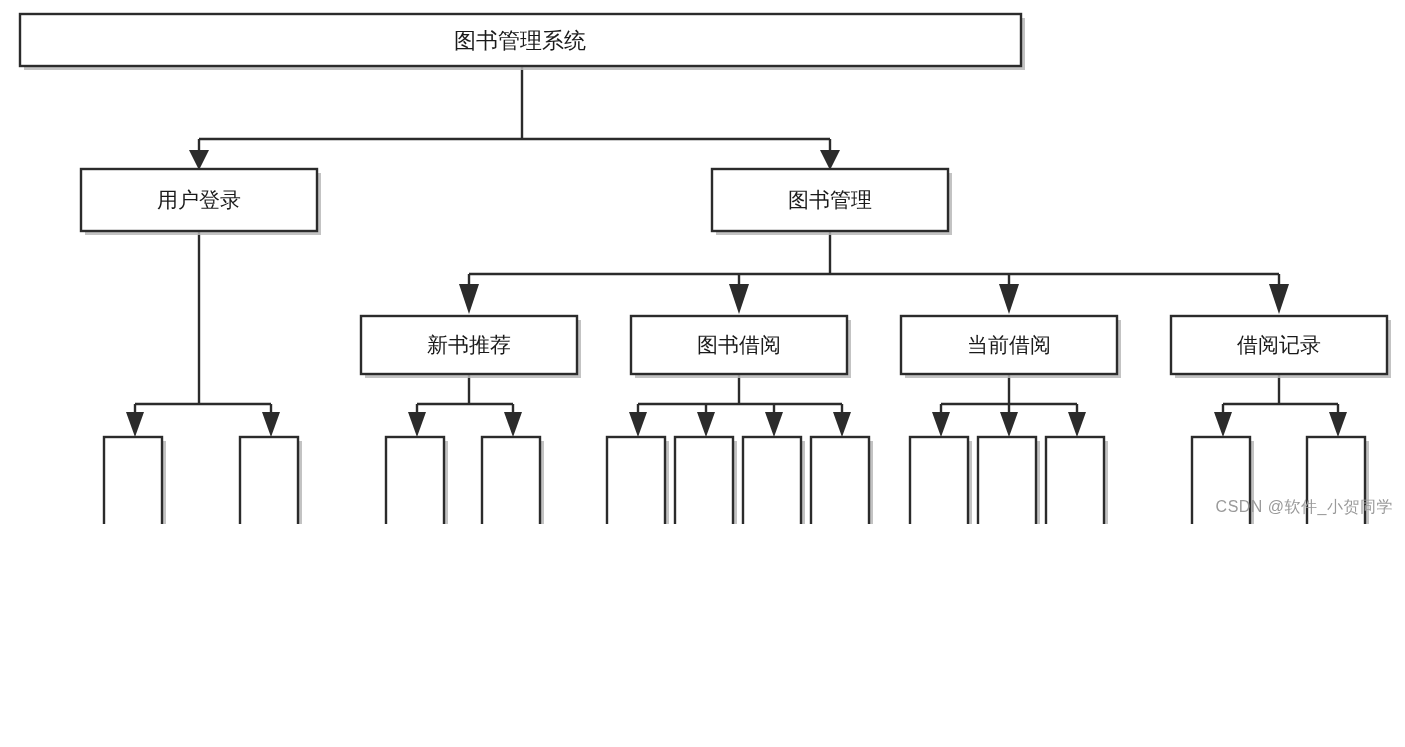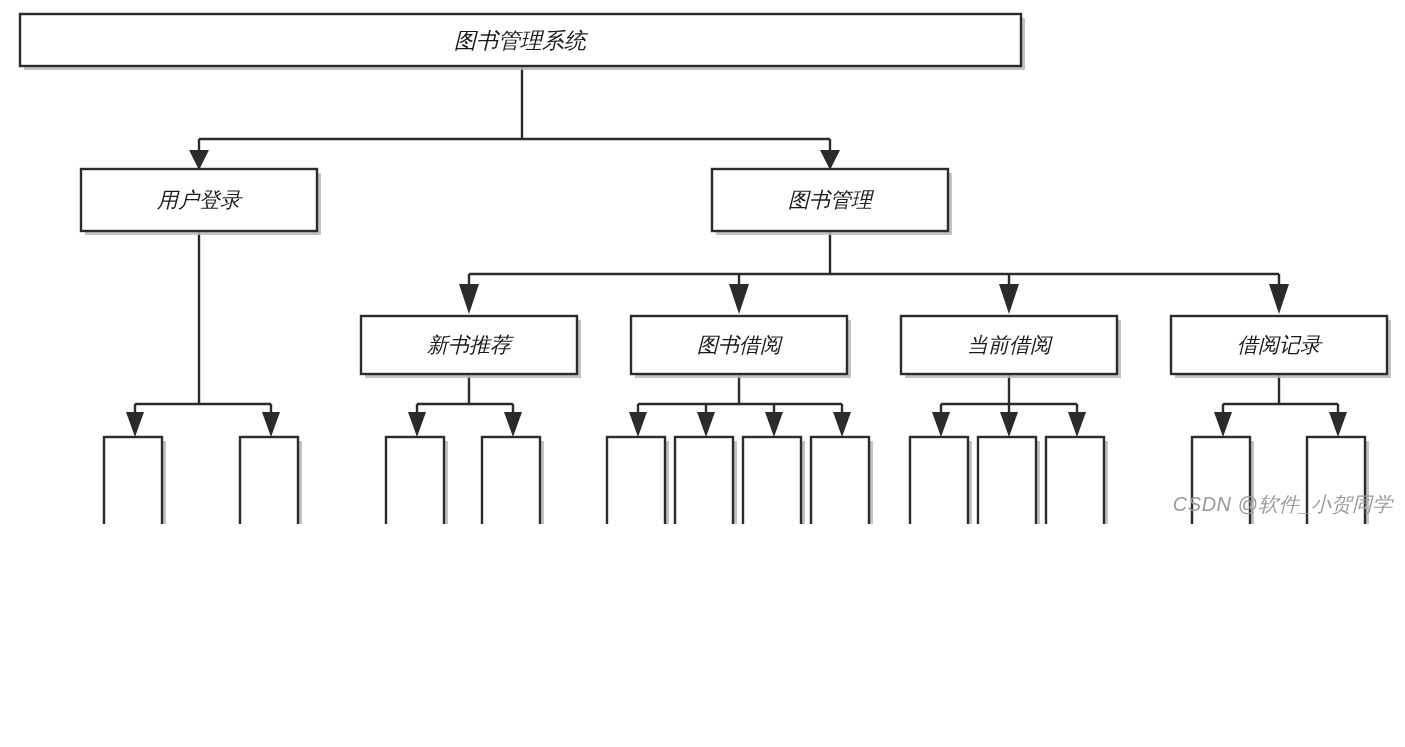--- a/index.html
+++ b/index.html
@@ -10,21 +10,20 @@
   }
   body {
     font-family: "Liberation Sans", "DejaVu Sans", sans-serif;
   }
   #diagram-root {
     position: relative;
     width: 1405px;
     height: 524px;
     background: #ffffff;
     overflow: hidden;
-    font-style: italic;
   }
   svg#chart-svg {
     position: absolute;
     top: 0;
     left: 0;
     width: 1405px;
     height: 747px;
     display: block;
   }
   .node-box {
@@ -75,21 +74,21 @@
     letter-spacing: 1.5px;
     color: #1a1a1a;
     pointer-events: none;
     text-align: center;
   }
   .watermark {
     position: absolute;
     right: 12px;
     bottom: 6px;
     font-family: "Liberation Sans", "DejaVu Sans", sans-serif;
-    font-size: 20px;
+    font-size: 16px;
     color: #9a9a9a;
     letter-spacing: 0.5px;
     white-space: nowrap;
   }
 </style>
 </head>
 <body>
 
 <div id="diagram-root">
 

